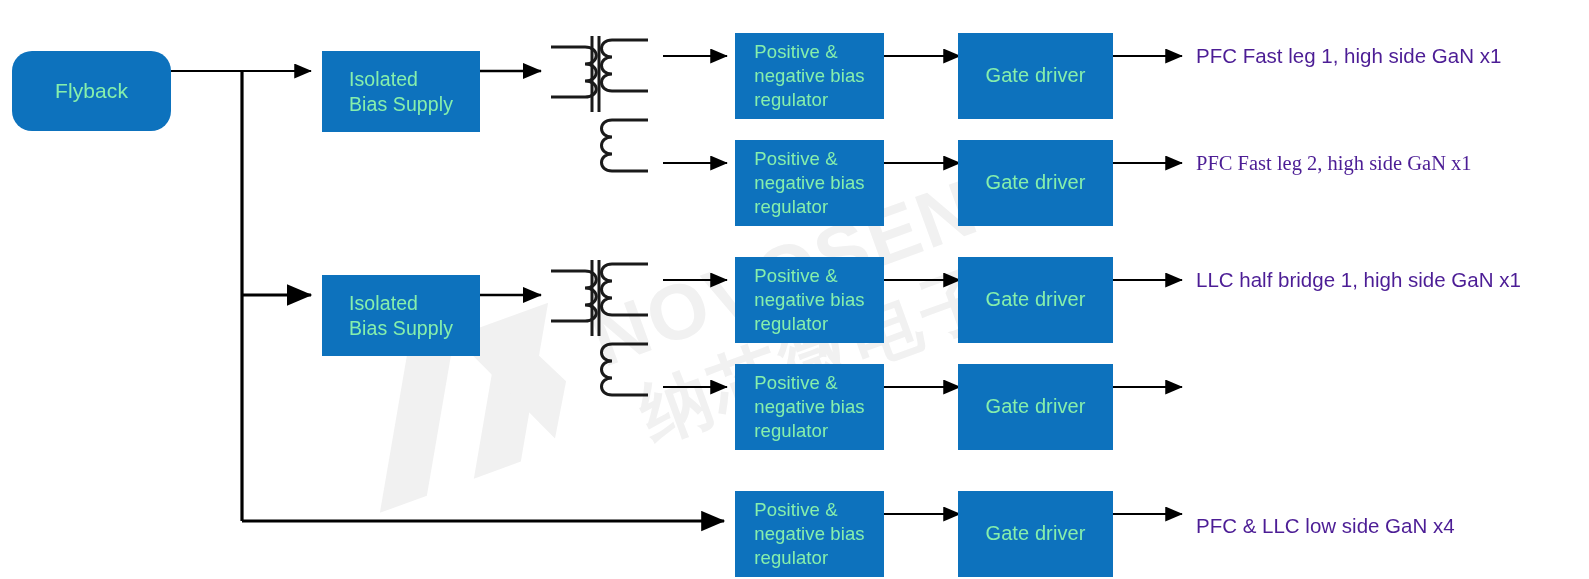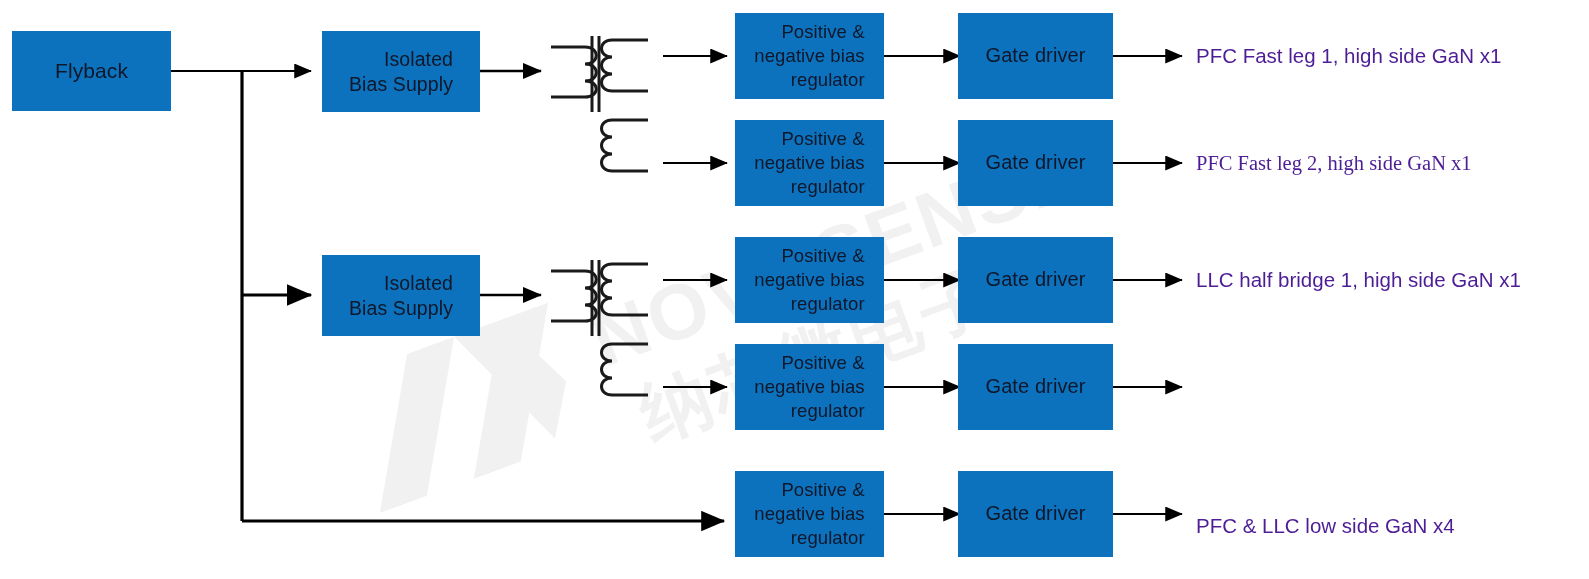--- a/index.html
+++ b/index.html
@@ -14,29 +14,30 @@
   #diagram{
     position:absolute;left:0;top:0;width:1589px;height:579px;
   }
   .wm-layer{
     position:absolute;left:0;top:0;width:1589px;height:579px;
     pointer-events:none;
   }
   .blk{
     position:absolute;
     background:#0d72bd;
-    color:#0f172a;
+    color:#86efac;
     display:flex;
     align-items:center;
     justify-content:center;
-    text-align:right;
+    text-align:left;
     line-height:1.28;
     box-sizing:border-box;
     padding:2px 4px;
     letter-spacing:.1px;
+    margin-top:20px;
   }
   .blk-lbl{display:block;white-space:pre-line;}
   .outlbl{
     position:absolute;
     color:#4c1d95;
     font-size:20.5px;
     white-space:nowrap;
     line-height:1;
   }
   .svg-layer{position:absolute;left:0;top:0;width:1589px;height:579px;}
@@ -126,21 +127,21 @@
       <path d="M884,514 L960,514" stroke-width="2.2" marker-end="url(#ah)"></path>
 
       <path d="M1113,56  L1182,56" stroke-width="2.2" marker-end="url(#ah)"></path>
       <path d="M1113,163 L1182,163" stroke-width="2.2" marker-end="url(#ah)"></path>
       <path d="M1113,280 L1182,280" stroke-width="2.2" marker-end="url(#ah)"></path>
       <path d="M1113,387 L1182,387" stroke-width="2.2" marker-end="url(#ah)"></path>
       <path d="M1113,514 L1182,514" stroke-width="2.2" marker-end="url(#ah)"></path>
     </g>
   </svg>
 
-  <div class="blk" style="left:12px;top:31px;width:159px;height:80px;font-size:21px;">
+  <div class="blk" style="left:12px;top:31px;width:159px;height:80px;font-size:21px;border-radius:20px;">
     <span class="blk-lbl">Flyback</span>
   </div>
 
   <div class="blk" style="left:322px;top:31px;width:158px;height:81px;font-size:19.5px;">
     <span class="blk-lbl">Isolated
 Bias Supply</span>
   </div>
 
   <div class="blk" style="left:322px;top:255px;width:158px;height:81px;font-size:19.5px;">
     <span class="blk-lbl">Isolated

